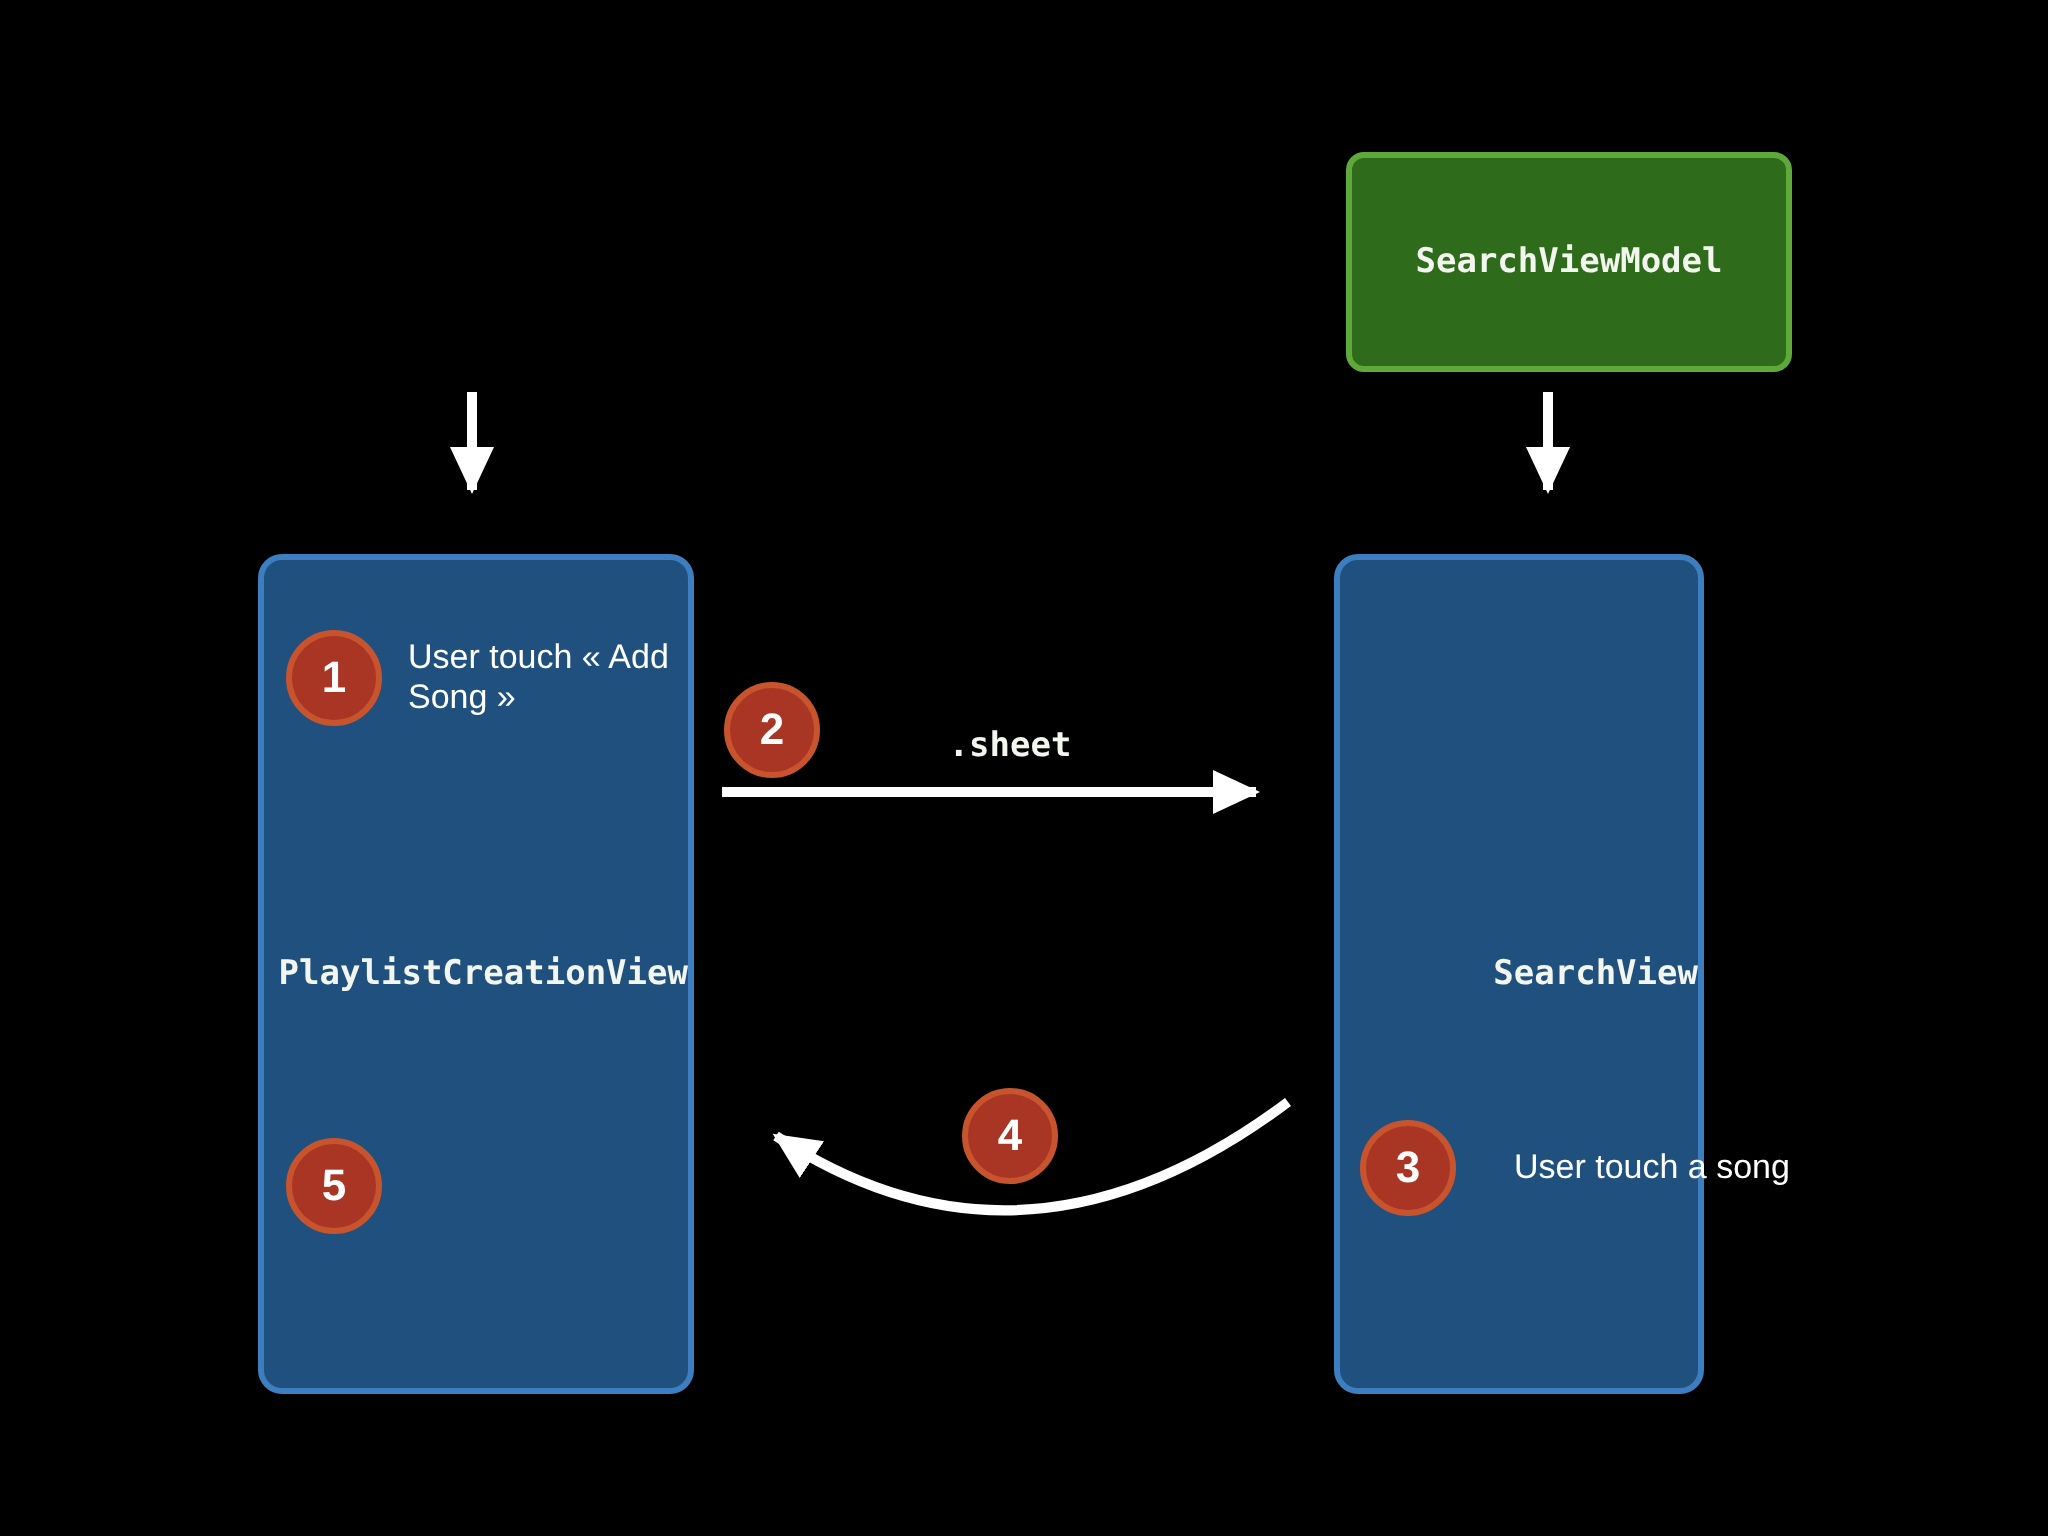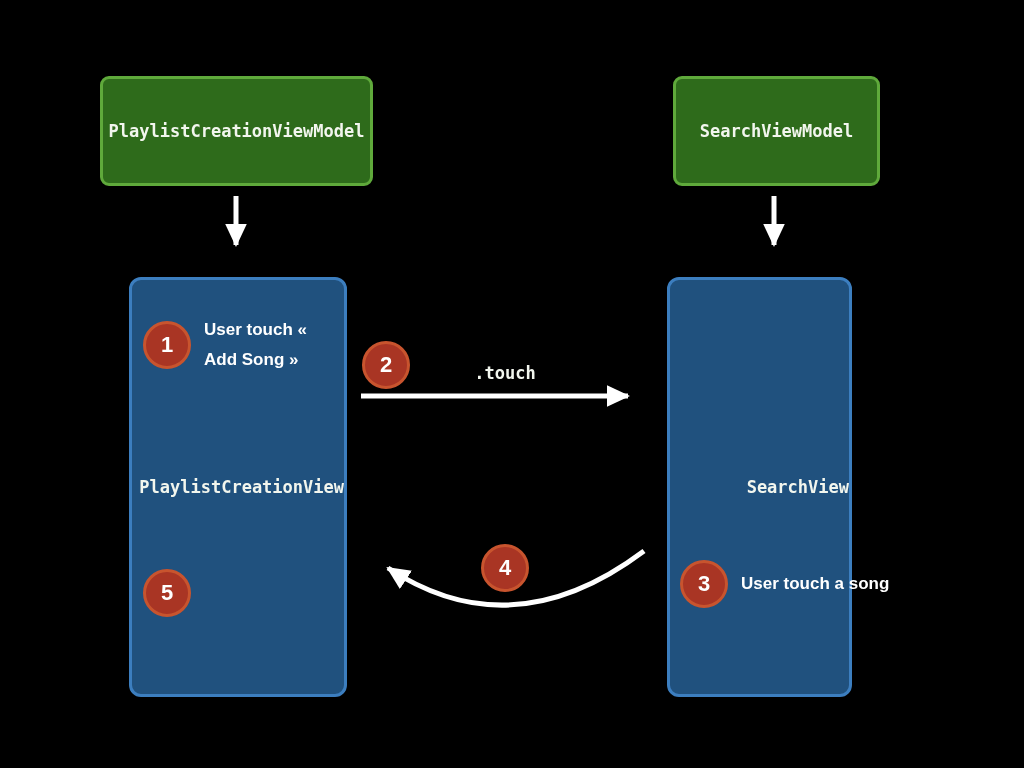--- a/index.html
+++ b/index.html
@@ -21,21 +21,21 @@
     position: absolute;
     box-sizing: border-box;
     background: #2e6b1b;
     border: 3px solid #5fa93b;
     border-radius: 9px;
     display: flex;
     align-items: center;
     justify-content: center;
   }
   .node-vm.left  { left: 100px; top: 76px; width: 273px; height: 110px; }
-  .node-vm.right { left: 673px; top: 76px; width: 207px; height: 110px; }
+  .node-vm.right { left: 673px; top: 76px; width: 223px; height: 110px; }
 
   
   .node-view {
     position: absolute;
     box-sizing: border-box;
     background: #20517e;
     border: 3px solid #3c7ebf;
     border-radius: 12px;
   }
   .node-view.left  { left: 129px; top: 277px; width: 218px; height: 420px; }
@@ -75,29 +75,29 @@
 
   .callout {
     position: absolute;
     display: flex;
     align-items: center;
     gap: 13px;
   }
   .callout-text {
     color: #ffffff;
     font-size: 17px;
-    font-weight: 700;
-    line-height: 30px;
+    font-weight: 400;
+    line-height: 20px;
   }
   .callout-1 { left: 11px; top: 35px; }
   .callout-1 .callout-text { width: 132px; }
   .callout-5 { left: 11px; top: 289px; }
   .callout-5 .callout-text { width: 140px; }
   .callout-3 { left: 10px; top: 280px; }
-  .callout-3 .callout-text { width: 150px; }
+  .callout-3 .callout-text { width: 150px; margin-left: 16px; }
 
   
   .arrows {
     position: absolute;
     left: 0; top: 0;
     width: 1024px;
     height: 768px;
     pointer-events: none;
   }
 
@@ -123,23 +123,20 @@
       <marker id="ah" viewBox="0 0 10 10" refX="8.6" refY="5" markerWidth="5" markerHeight="6.6" orient="auto-start-reverse">
         <path d="M0,0.6 L9.4,5 L0,9.4 z" fill="#ffffff"></path>
       </marker>
     </defs>
     <path d="M236,196 L236,245" stroke="#ffffff" stroke-width="5" fill="none" marker-end="url(#ah)"></path>
     <path d="M774,196 L774,245" stroke="#ffffff" stroke-width="5" fill="none" marker-end="url(#ah)"></path>
     <path d="M361,396 L628,396" stroke="#ffffff" stroke-width="5" fill="none" marker-end="url(#ah)"></path>
     <path d="M644,551 Q512,650 388,568" stroke="#ffffff" stroke-width="5" fill="none" marker-end="url(#ah)"></path>
   </svg>
 
-  <div class="node-vm left">
-    <span class="mono-label">PlaylistCreationViewModel</span>
-  </div>
 
   <div class="node-vm right">
     <span class="mono-label">SearchViewModel</span>
   </div>
 
   <div class="node-view left">
     <div class="callout callout-1">
       <div class="step-badge">
         <span>1</span>
       </div>
@@ -166,15 +163,15 @@
     </div>
   </div>
 
   <div class="step-badge abs badge-2">
     <span>2</span>
   </div>
   <div class="step-badge abs badge-4">
     <span>4</span>
   </div>
 
-  <div class="edge-label sheet mono-label">.touch</div>
+  <div class="edge-label sheet mono-label">.sheet</div>
 
 </div>
 
 </body></html>

